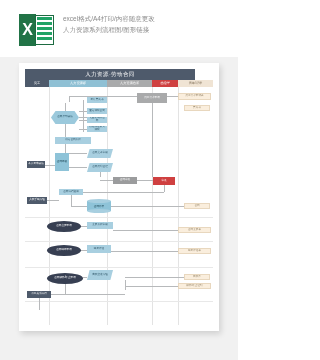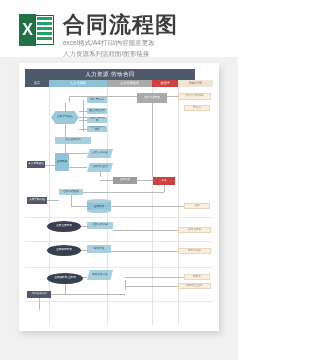--- a/index.html
+++ b/index.html
@@ -120,21 +120,20 @@
         <div class="xl-grid">
           <i style="top:0"></i>
             <i style="top:5px"></i>
             <i style="top:10px"></i>
           <i style="top:15px"></i>
             <i style="top:20px"></i>
         </div>
       </div>
 
       <div class="banner-text">
-        <div class="banner-title">合同流程图</div>
         <div class="banner-sub">excel格式/A4打印/内容随意更改</div>
         <div class="banner-sub">人力资源系列流程图/图形链接</div>
       </div>
 
     </div>
   </div>
 
   <div class="page-bg"></div>
 
   <div class="doc">

